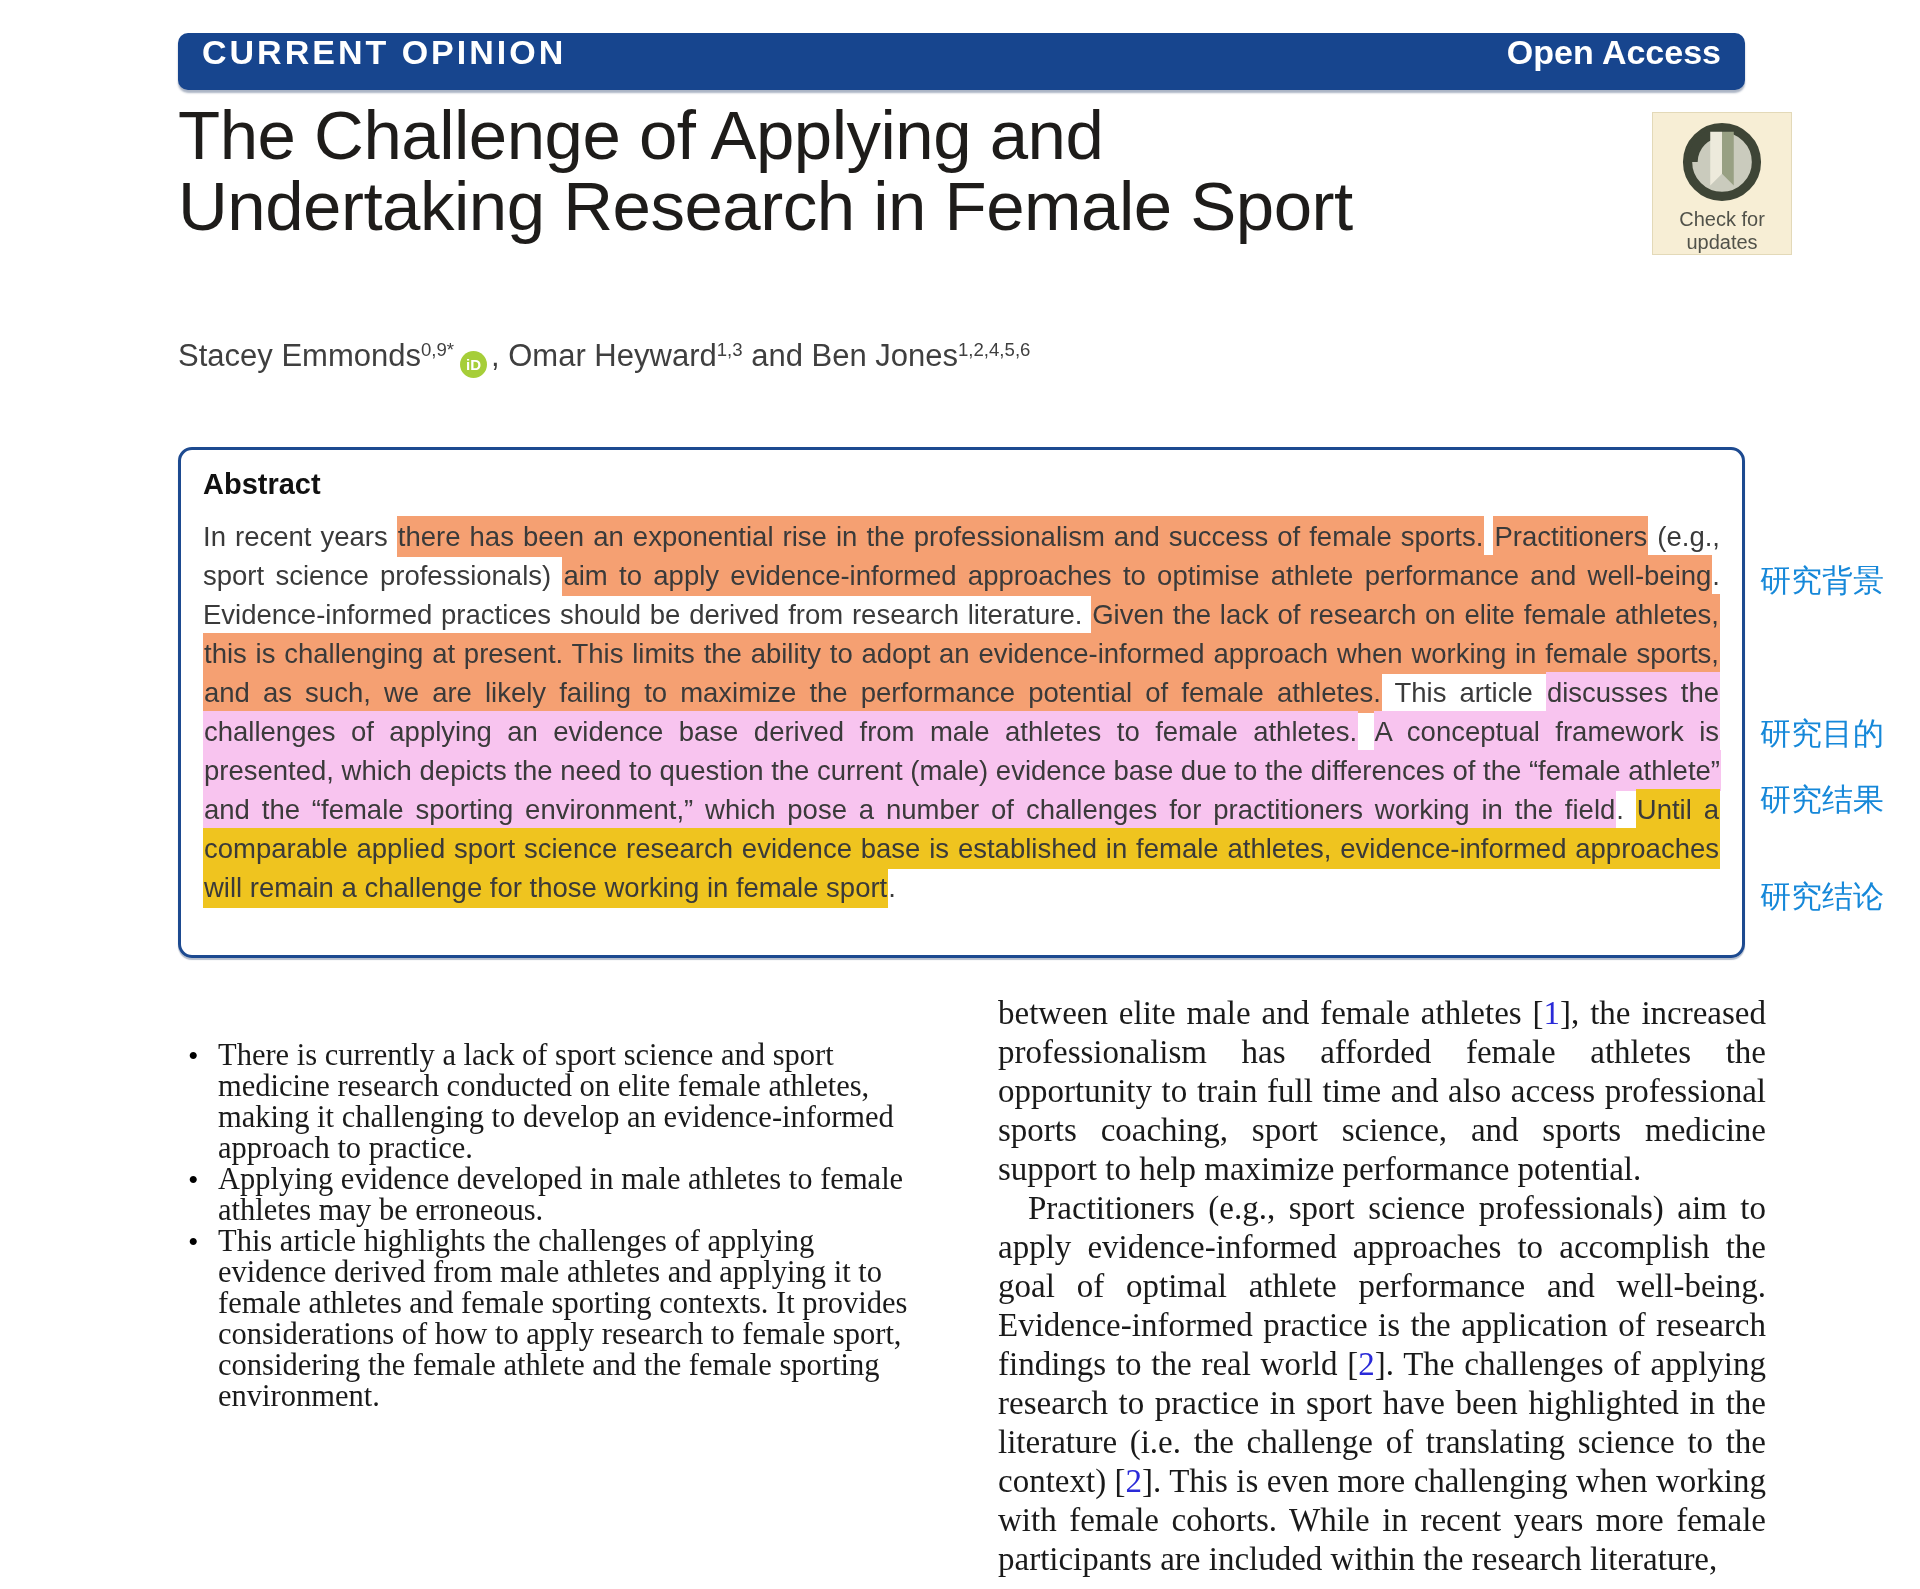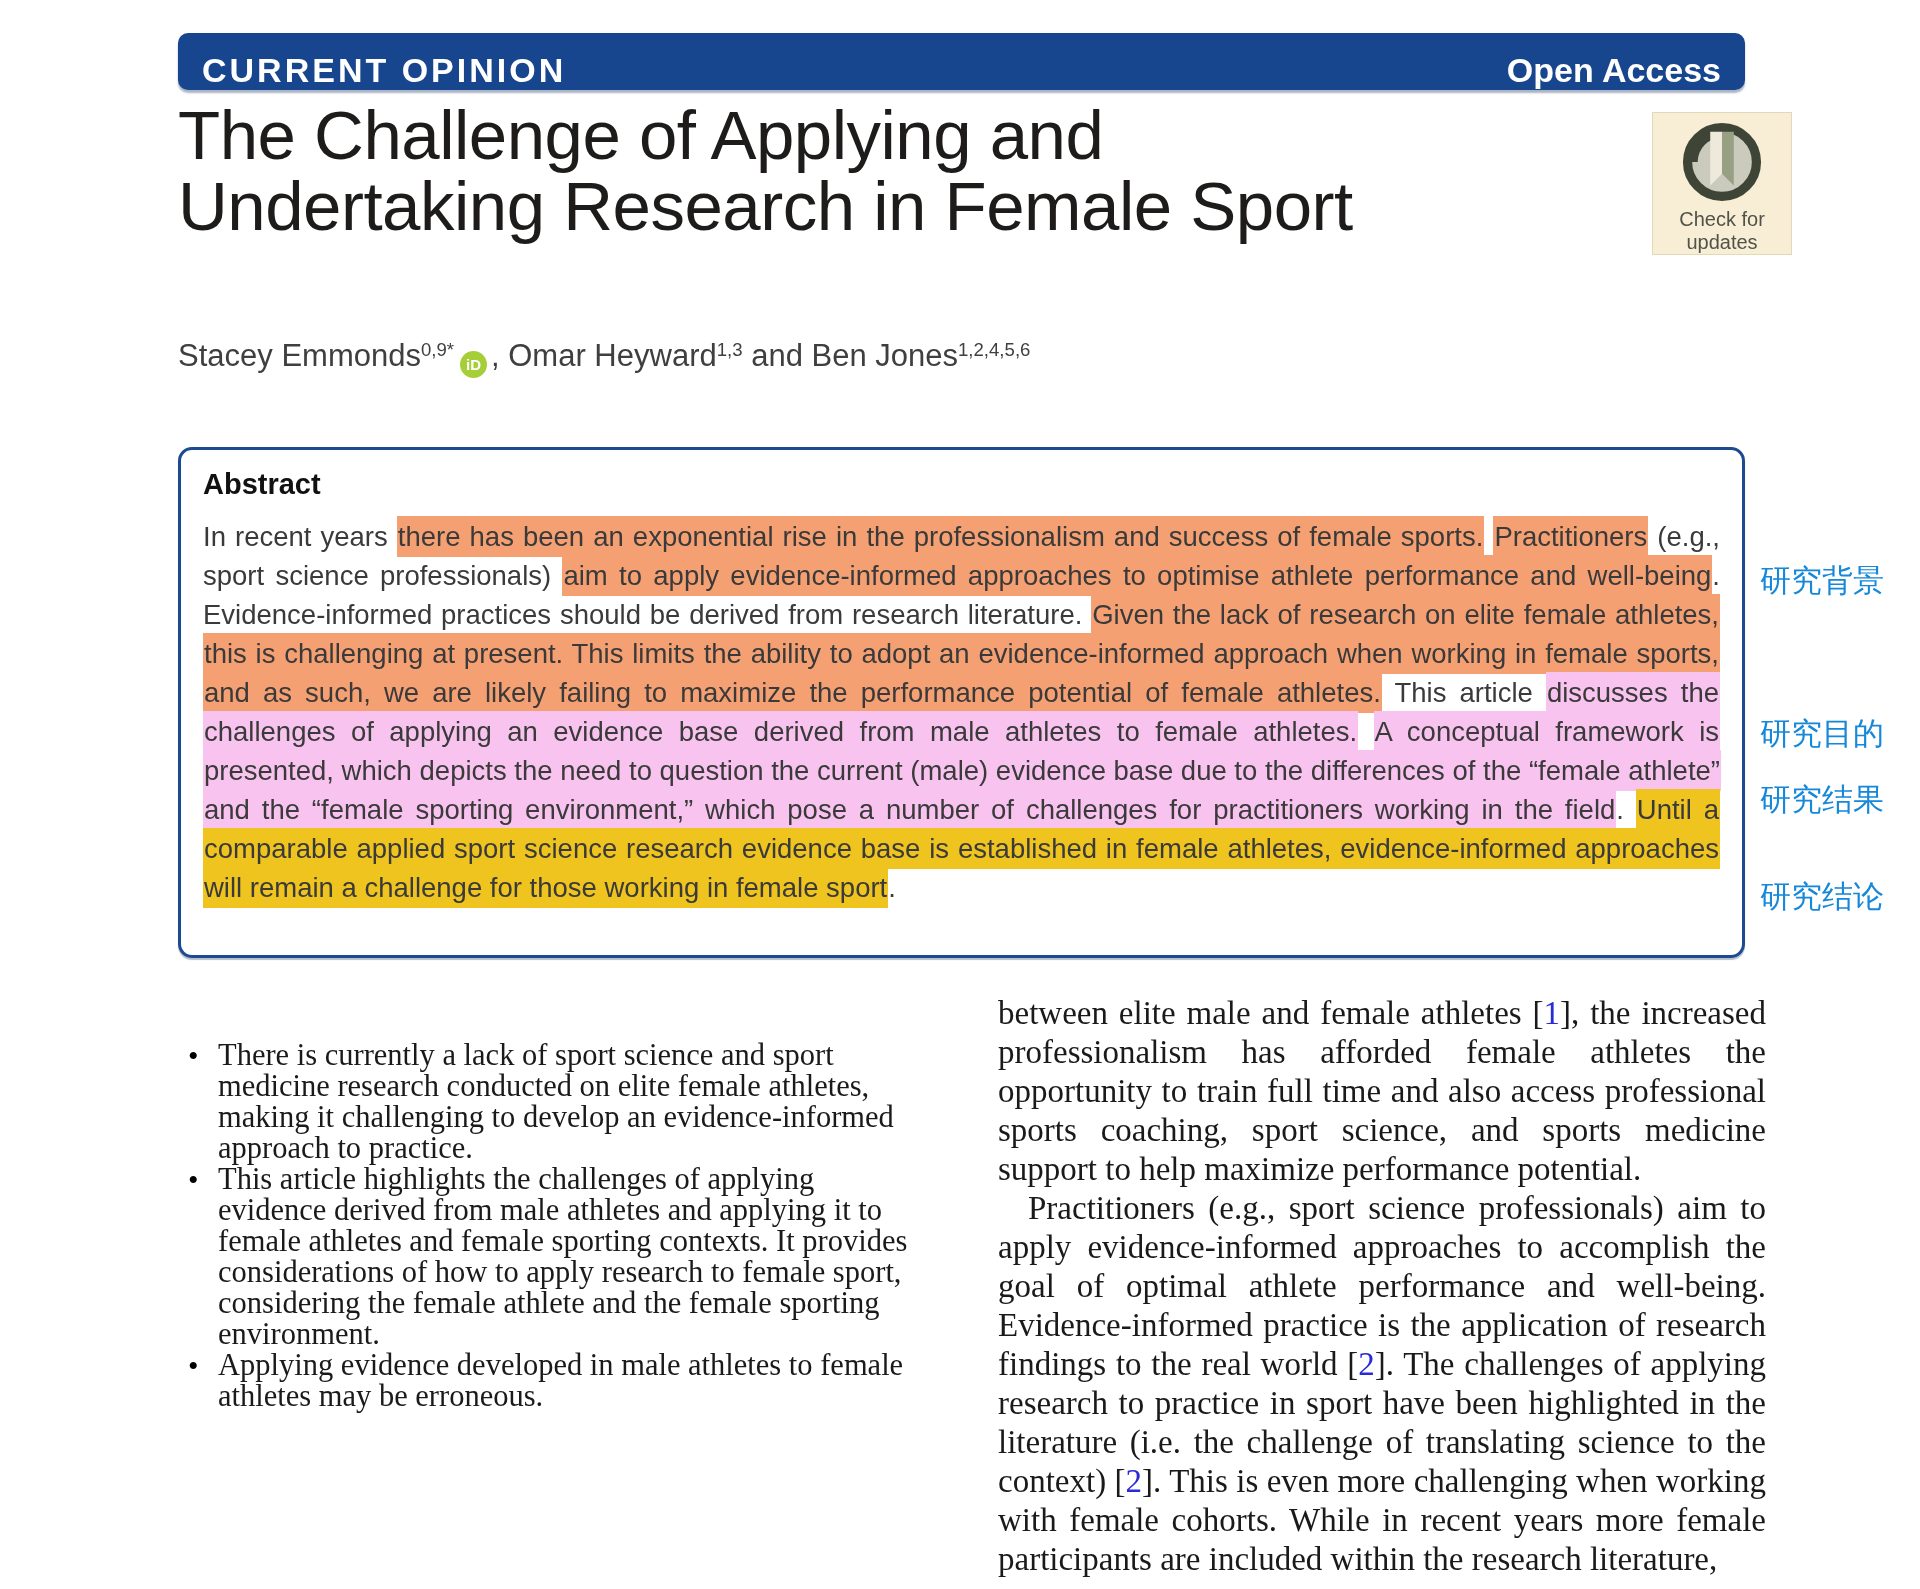--- a/index.html
+++ b/index.html
@@ -17,21 +17,21 @@
   }
   html,body{margin:0;padding:0;}
   body{
     width:1920px;height:1589px;position:relative;background:#ffffff;
     font-family:"Liberation Sans",sans-serif;overflow:hidden;
   }
   
   .header-bar{
     position:absolute;left:178px;top:33px;width:1567px;height:57px;
     background:var(--navy,#17458E);border-radius:10px;
-    display:flex;justify-content:space-between;align-items:flex-end;
+    display:flex;justify-content:space-between;align-items:flex-start;
     padding:0 24px;box-sizing:border-box;color:#fff;
     box-shadow:0 3px 2px rgba(13,40,85,0.35);
   }
   .journal-label{font-size:34px;font-weight:bold;letter-spacing:3px;}
   .open-access{font-size:34px;font-weight:bold;}
   
   .article-title{
     position:absolute;left:178px;top:100px;width:1300px;
     font-size:69px;line-height:71px;color:var(--text-dark,#1E1C1A);
     letter-spacing:-0.5px;font-weight:400;
@@ -136,21 +136,21 @@
 <div class="annotations" id="annotations">
     <div class="annotation">研究背景</div>
     <div class="annotation">研究目的</div>
     <div class="annotation">研究结果</div>
     <div class="annotation">研究结论</div>
   </div>
 
 <div class="key-points-col">
   <ul class="key-points-list" id="key-points-list">
       <li>There is currently a lack of sport science and sport medicine research conducted on elite female athletes, making it challenging to develop an evidence-informed approach to practice.</li>
+      <li>Applying evidence developed in male athletes to female athletes may be erroneous.</li>
       <li>This article highlights the challenges of applying evidence derived from male athletes and applying it to female athletes and female sporting contexts. It provides considerations of how to apply research to female sport, considering the female athlete and the female sporting environment.</li>
-      <li>Applying evidence developed in male athletes to female athletes may be erroneous.</li>
     </ul>
 </div>
 
 <div class="right-col" id="right-col">
     <p><span>between elite male and female athletes [</span><span class="ref">1</span><span>], the increased professionalism has afforded female athletes the opportunity to train full time and also access professional sports coaching, sport science, and sports medicine support to help maximize performance potential.</span></p>
     <p class="indent"><span>Practitioners (e.g., sport science professionals) aim to apply evidence-informed approaches to accomplish the goal of optimal athlete performance and well-being. Evidence-informed practice is the application of research findings to the real world [</span><span class="ref">2</span><span>]. The challenges of applying research to practice in sport have been highlighted in the literature (i.e. the challenge of translating science to the context) [</span><span class="ref">2</span><span>]. This is even more challenging when working with female cohorts. While in recent years more female participants are included within the research literature,</span></p>
   </div>
 
 </body></html>

